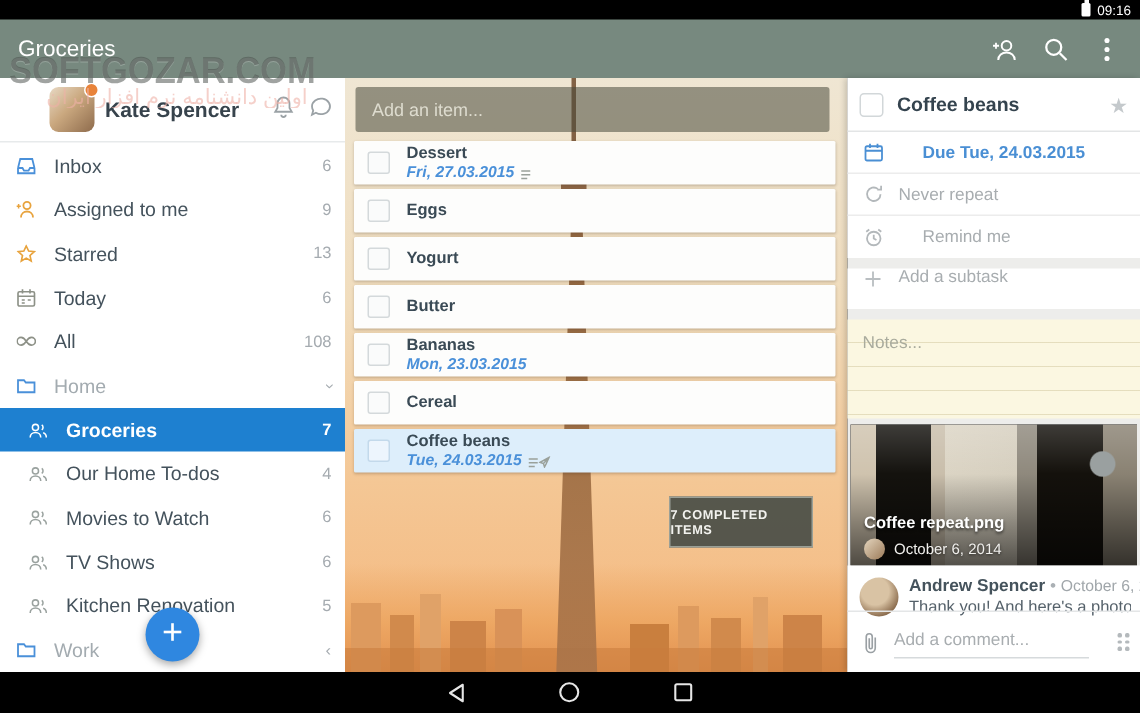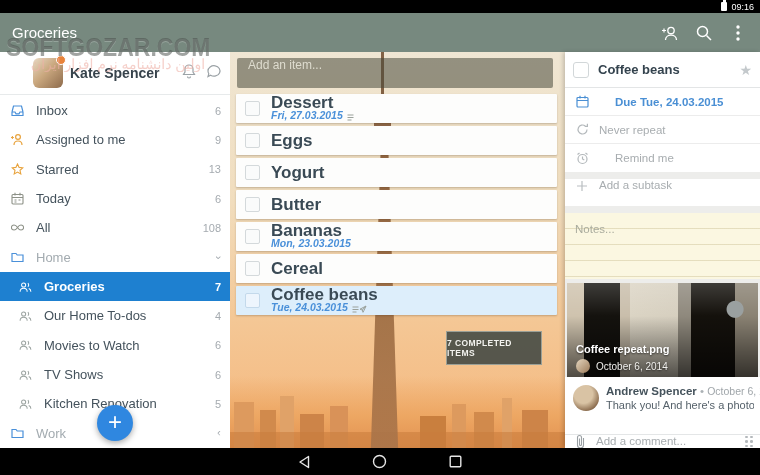--- a/index.html
+++ b/index.html
@@ -81,32 +81,32 @@
   }
   .skyline:after { content:""; position:absolute; left:0; bottom:0; width:100%; height:16px; background:#c87c3c; opacity:.55; }
   .tower-antenna { position:absolute; left:151px; top:0; width:3px; height:52px; background:#6e4a2c; opacity:.85; }
   .tower-sphere { position:absolute; left:144px; top:42px; width:17px; height:50px; border-radius:8px;
     background:#7c5130; opacity:.85; }
   .tower-shaft { position:absolute; left:140px; top:86px; width:29px; height:310px;
     clip-path:polygon(38% 0, 62% 0, 97% 100%, 3% 100%);
     background:linear-gradient(180deg,#84552f 0%,#9b6a40 60%,#a9744a 100%); opacity:.88; }
 
   .add-item { position:absolute; left:7px; top:6px; width:316px; height:30px; border-radius:2px;
-    background:rgba(72,75,60,.55); display:flex; }
+    background:rgba(72,75,60,.55); display:flex; align-items:center; }
   .add-item span { color:#dedccf; font-size:12px; margin-left:11px; }
 
   .task-list { position:absolute; left:6px; top:42px; width:321px; }
   .task-row { position:relative; height:29px; margin-bottom:3px; background:#fdfdfc; border-radius:1px;
     box-shadow:0 1px 2px rgba(60,40,20,.25); display:flex; align-items:center; }
   .task-row.selected { background:#ddeefb; }
   .task-check { width:15px; height:15px; border:1px solid #d4d9db; border-radius:2px; background:#fafbfb;
     margin-left:9px; flex:none; }
   .task-row.selected .task-check { background:#edf5fd; border-color:#c3d9eb; }
   .task-text { margin-left:11px; display:flex; flex-direction:column; justify-content:center; min-width:0; }
-  .task-title { font-size:17px; font-weight:700; color:#3a4a55; line-height:13px; white-space:nowrap; }
+  .task-title { font-size:11px; font-weight:700; color:#3a4a55; line-height:13px; white-space:nowrap; }
   .task-sub { display:none; align-items:center; gap:4px; line-height:11px; margin-top:1px; }
   .task-row.has-due .task-sub { display:flex; }
   .task-due { font-size:10.5px; font-weight:600; color:#4a90d9;font-style:italic; }
   .mini-icon { display:inline-flex; color:#9aa19b; }
 
   .completed-btn { position:absolute; left:216px; top:279px; width:96px; height:34px;
     background:rgba(72,77,70,.92); border:1px solid #9aa097; color:#f2f2ee;
     font-size:8.5px; font-weight:700; letter-spacing:.4px; display:flex; align-items:center; justify-content:center; }
 
   
@@ -149,21 +149,21 @@
   .comments { position:absolute; left:0; top:325px; width:195px; height:71px; background:#fff; }
   .comment { display:flex; padding:8px 6px 0 8px; }
   .c-avatar { width:26px; height:26px; border-radius:50%; flex:none;
     background:radial-gradient(circle at 40% 35%, #d9c3a4 0 40%, #8a6b4d 75%, #5e4630 100%); }
   .c-body { margin-left:7px; min-width:0; }
   .c-head { font-size:11.5px; white-space:nowrap; }
   .c-name { font-weight:700; color:#45535c;text-align:center; }
   .c-dot { color:#aab0b4; }
   .c-date { color:#a0a6aa; font-size:10.5px; }
   .c-text { font-size:11px; color:#55616a; margin-top:2px; white-space:nowrap; overflow:hidden; }
-  .add-comment { position:absolute; left:0; bottom:0; width:195px; height:14px; border-top:1px solid #e4e6e7;
+  .add-comment { position:absolute; left:0; bottom:0; width:195px; height:41px; border-top:1px solid #e4e6e7;
     display:flex; align-items:center; }
   .clip-icon { margin-left:9px; color:#9aa0a4; display:flex; }
   .ac-field { margin-left:9px; width:130px; border-bottom:1px solid #d6dadc; padding-bottom:3px; }
   .ac-field span { font-size:11.5px; color:#a8adb0; }
   .six-dots { margin-left:auto; margin-right:7px; display:grid; grid-template-columns:3px 3px; gap:2px; }
   .six-dots i { width:2.5px; height:2.5px; border-radius:50%; background:#b4b9bc; }
 
   
   .nav-bar { position:absolute; left:0; top:448px; width:760px; height:27px; background:#000; }
   .nav-btn { position:absolute; top:6px; width:15px; height:15px; display:flex; align-items:center; justify-content:center; }

